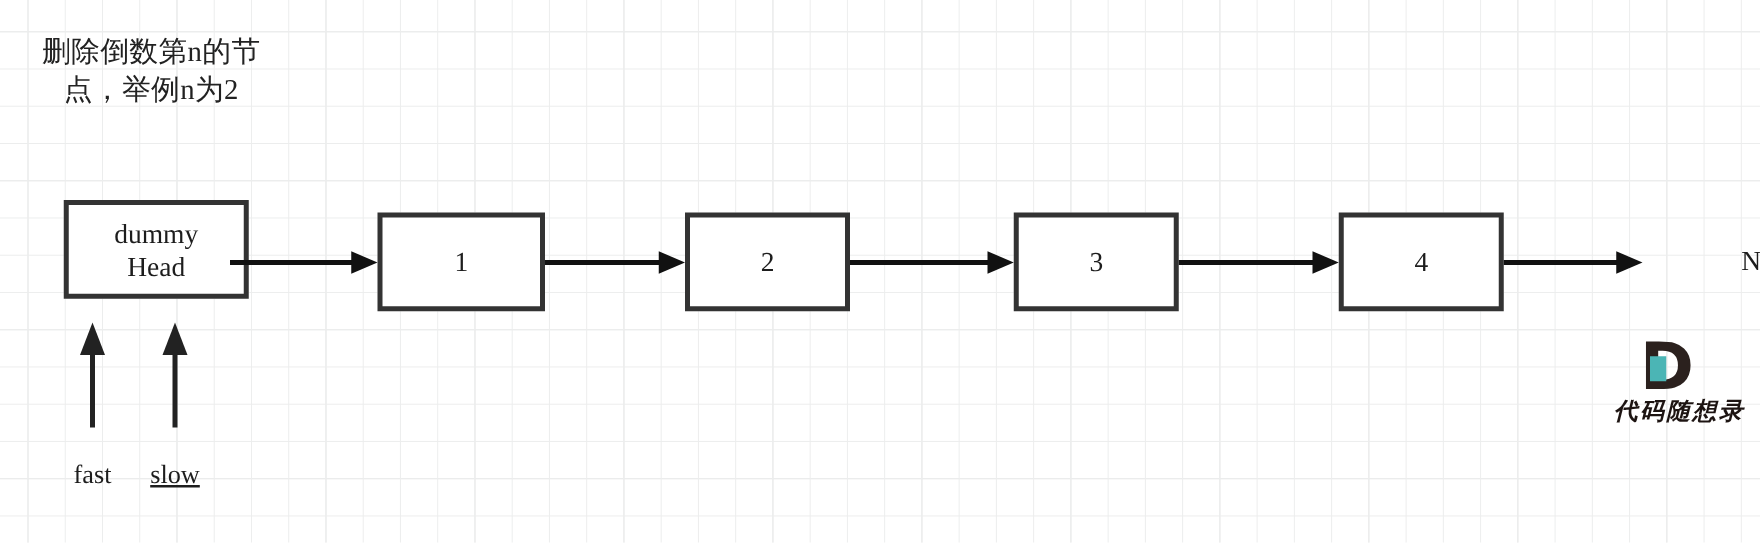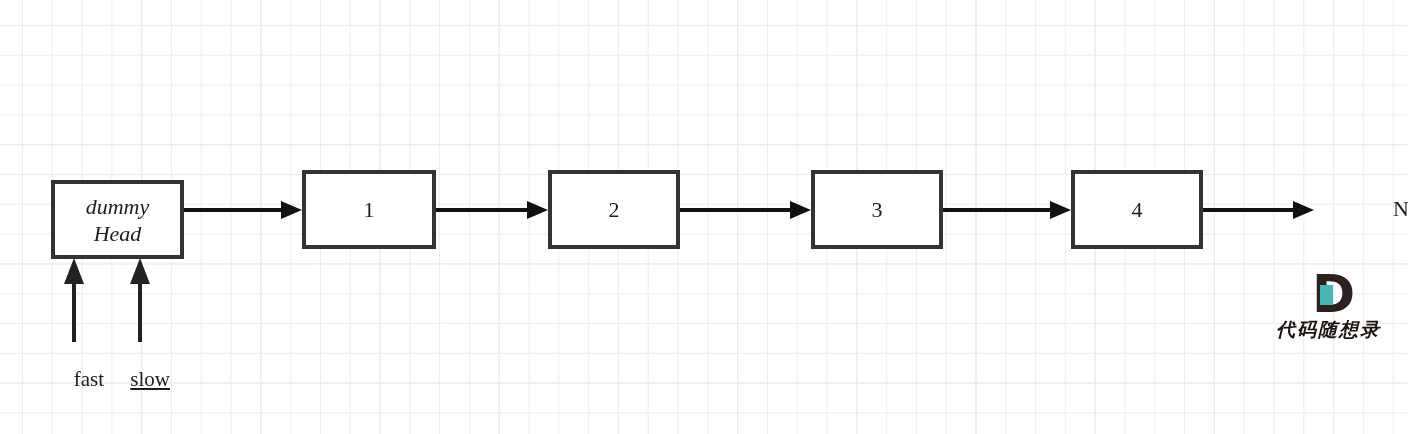--- a/index.html
+++ b/index.html
@@ -115,36 +115,36 @@
     height: 0;
     border-left: 10px solid transparent;
     border-right: 10px solid transparent;
     border-bottom: 26px solid #222222;
   }
 
   .ptr-label {
     position: absolute;
     font-size: 21px;
     color: #1d1d1d;
-    text-align: right;
+    text-align: center;
     white-space: nowrap;
   }
 
   .null-label {
     position: absolute;
     font-size: 22px;
     color: #1d1d1d;
     white-space: nowrap;
   }
 
   
   .logo {
     position: absolute;
     width: 120px;
-    text-align: left;
+    text-align: right;
   }
   .logo-mark {
     position: relative;
     width: 48px;
     height: 44px;
     margin: 0 auto;
   }
   .logo-mark .d-glyph {
     position: absolute;
     left: 0;
@@ -173,22 +173,24 @@
     color: #1d1412;
     letter-spacing: 2px;
     font-style: italic;
   }
 </style>
 </head>
 <body>
 
 <div id="canvas">
 
-
-  <div class="node" id="node-0" style="left: 51px; top: 180px; width: 133px; height: 79px; font-style: italic;">
+  <div class="title">删除倒数第n的节
+点，举例n为2</div>
+
+  <div class="node" id="node-0" style="left: 51px; top: 160px; width: 148px; height: 79px;">
     <span class="node-text">dummy
 Head</span>
   </div>
   <div class="node" id="node-1" style="left: 302px; top: 170px; width: 134px; height: 79px;">
     <span class="node-text">1</span>
   </div>
   <div class="node" id="node-2" style="left: 548px; top: 170px; width: 132px; height: 79px;">
     <span class="node-text">2</span>
   </div>
   <div class="node" id="node-3" style="left: 811px; top: 170px; width: 132px; height: 79px;">

